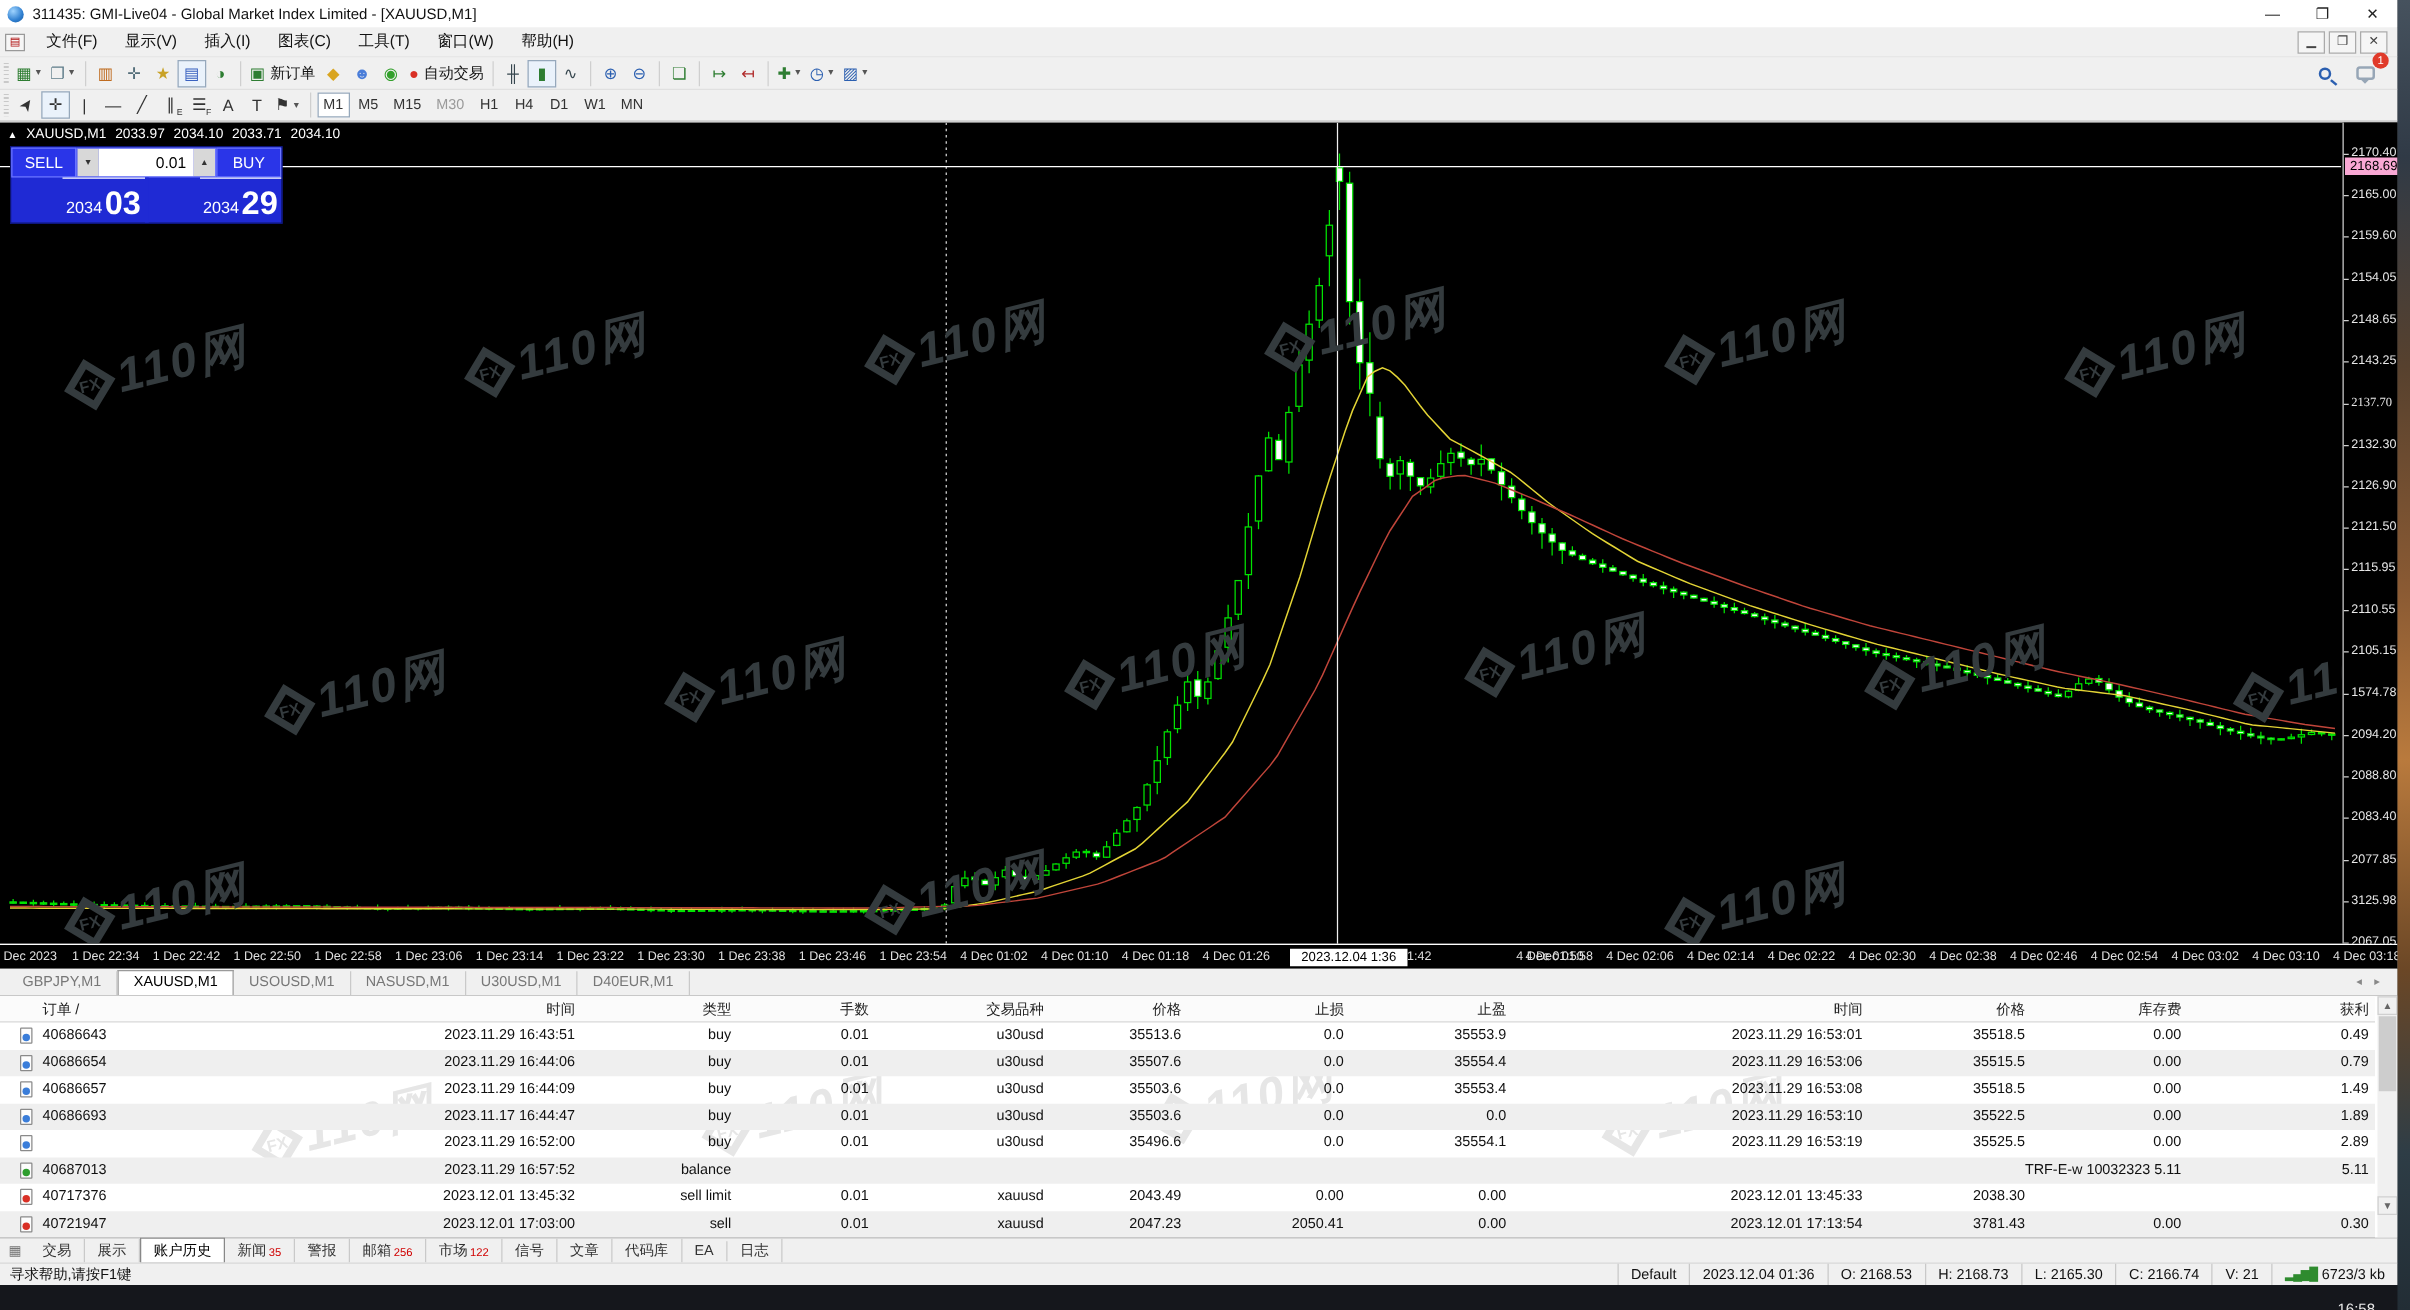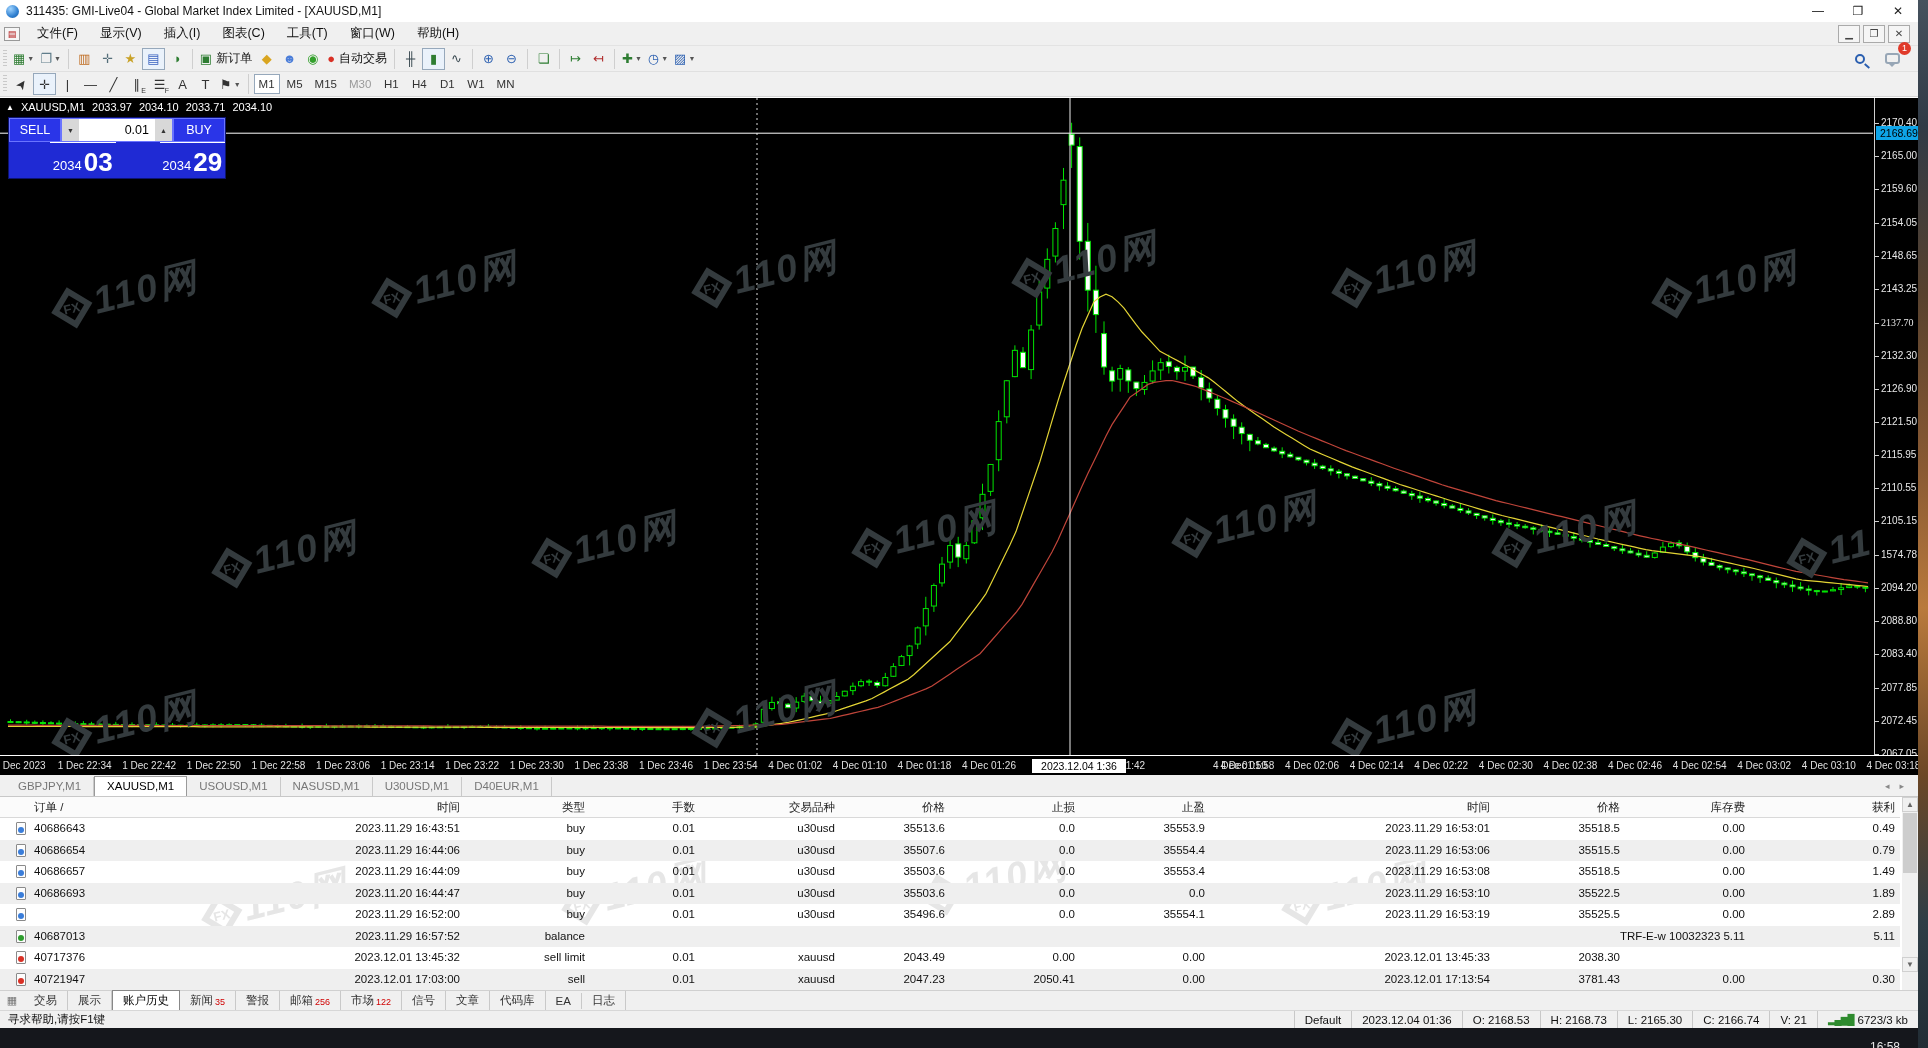--- a/index.html
+++ b/index.html
@@ -57,21 +57,21 @@
     width:13px; height:13px; border-radius:50%; display:flex; align-items:center; justify-content:center; }
 
   
   #chart-region { position:absolute; left:0; top:97px; width:1918px; height:658px; background:#000;
     border-top:1px solid #ffffff; }
   #chart-plot { position:absolute; left:0; top:0; width:1873px; height:658px; overflow:hidden; }
   #price-axis { position:absolute; left:1874px; top:0; width:44px; height:658px; background:#000;
     border-left:1px solid #cfcfcf; }
   .pa-label { position:absolute; left:6px; width:38px; font-size:10px; color:#e8e8e8; transform:translateY(-6px); }
   .pa-tick { position:absolute; left:0; width:4px; height:1px; background:#cfcfcf; }
-  #pa-current { position:absolute; left:1px; width:42px; height:14px; background:#0ea5e9; color:#000;
+  #pa-current { position:absolute; left:1px; width:42px; height:14px; background:#f9a8d4; color:#000;
     font-size:10.5px; display:flex; align-items:center; padding-left:4px; }
   #info-bar { position:absolute; left:0; top:1px; height:16px; background:#000; color:#fff;
     font-size:11px; display:flex; align-items:center; padding:0 8px 0 6px; white-space:nowrap; z-index:6; }
   #info-bar span { margin-right:7px; }
 
   
   #trade-panel { position:absolute; left:8px; top:19px; width:218px; height:62px; background:#1f2ad4;
     z-index:6; border:1px solid #0d1470; }
   #tp-row1 { display:flex; height:24px; }
   .tp-btn { width:52px; color:#fff; font-size:12.5px; display:flex; align-items:center; justify-content:center;
@@ -954,21 +954,21 @@
         <div class="pa-label" style="top: 457.34px;">1574.78</div>
         <div class="pa-tick" style="top: 490.334px;"></div>
         <div class="pa-label" style="top: 490.334px;">2094.20</div>
         <div class="pa-tick" style="top: 523.328px;"></div>
         <div class="pa-label" style="top: 523.328px;">2088.80</div>
         <div class="pa-tick" style="top: 556.322px;"></div>
         <div class="pa-label" style="top: 556.322px;">2083.40</div>
         <div class="pa-tick" style="top: 590.232px;"></div>
         <div class="pa-label" style="top: 590.232px;">2077.85</div>
         <div class="pa-tick" style="top: 623.226px;"></div>
-        <div class="pa-label" style="top: 623.226px;">2072.45</div>
+        <div class="pa-label" style="top: 623.226px;">3125.98</div>
         <div class="pa-tick" style="top: 656.22px;"></div>
         <div class="pa-label" style="top: 656.22px;">2067.05</div>
         <div id="pa-current" style="top: 28.2px;">2168.69</div>
       </div>
   </div>
 
   <div id="time-axis">
       <div class="ta-label" style="left: 20px;">1 Dec 2023</div>
       <div class="ta-label" style="left: 84.6px;">1 Dec 22:34</div>
       <div class="ta-label" style="left: 149.2px;">1 Dec 22:42</div>
@@ -1100,21 +1100,21 @@
           <div class="t-cell" style="right: 825px;">0.0</div>
           <div class="t-cell" style="right: 695px;">35553.4</div>
           <div class="t-cell" style="right: 410px;">2023.11.29 16:53:08</div>
           <div class="t-cell" style="right: 280px;">35518.5</div>
           <div class="t-cell" style="right: 155px;">0.00</div>
           <div class="t-cell" style="right: 5px;">1.49</div>
         </div>
         <div class="t-row alt">
           <span class="docicon" style="--c: #3a7dd9;"></span>
           <div class="t-cell" style="left: 34px;">40686693</div>
-          <div class="t-cell" style="right: 1440px;">2023.11.20 16:44:47</div>
+          <div class="t-cell" style="right: 1440px;">2023.11.17 16:44:47</div>
           <div class="t-cell" style="right: 1315px;">buy</div>
           <div class="t-cell" style="right: 1205px;">0.01</div>
           <div class="t-cell" style="right: 1065px;">u30usd</div>
           <div class="t-cell" style="right: 955px;">35503.6</div>
           <div class="t-cell" style="right: 825px;">0.0</div>
           <div class="t-cell" style="right: 695px;">0.0</div>
           <div class="t-cell" style="right: 410px;">2023.11.29 16:53:10</div>
           <div class="t-cell" style="right: 280px;">35522.5</div>
           <div class="t-cell" style="right: 155px;">0.00</div>
           <div class="t-cell" style="right: 5px;">1.89</div>

